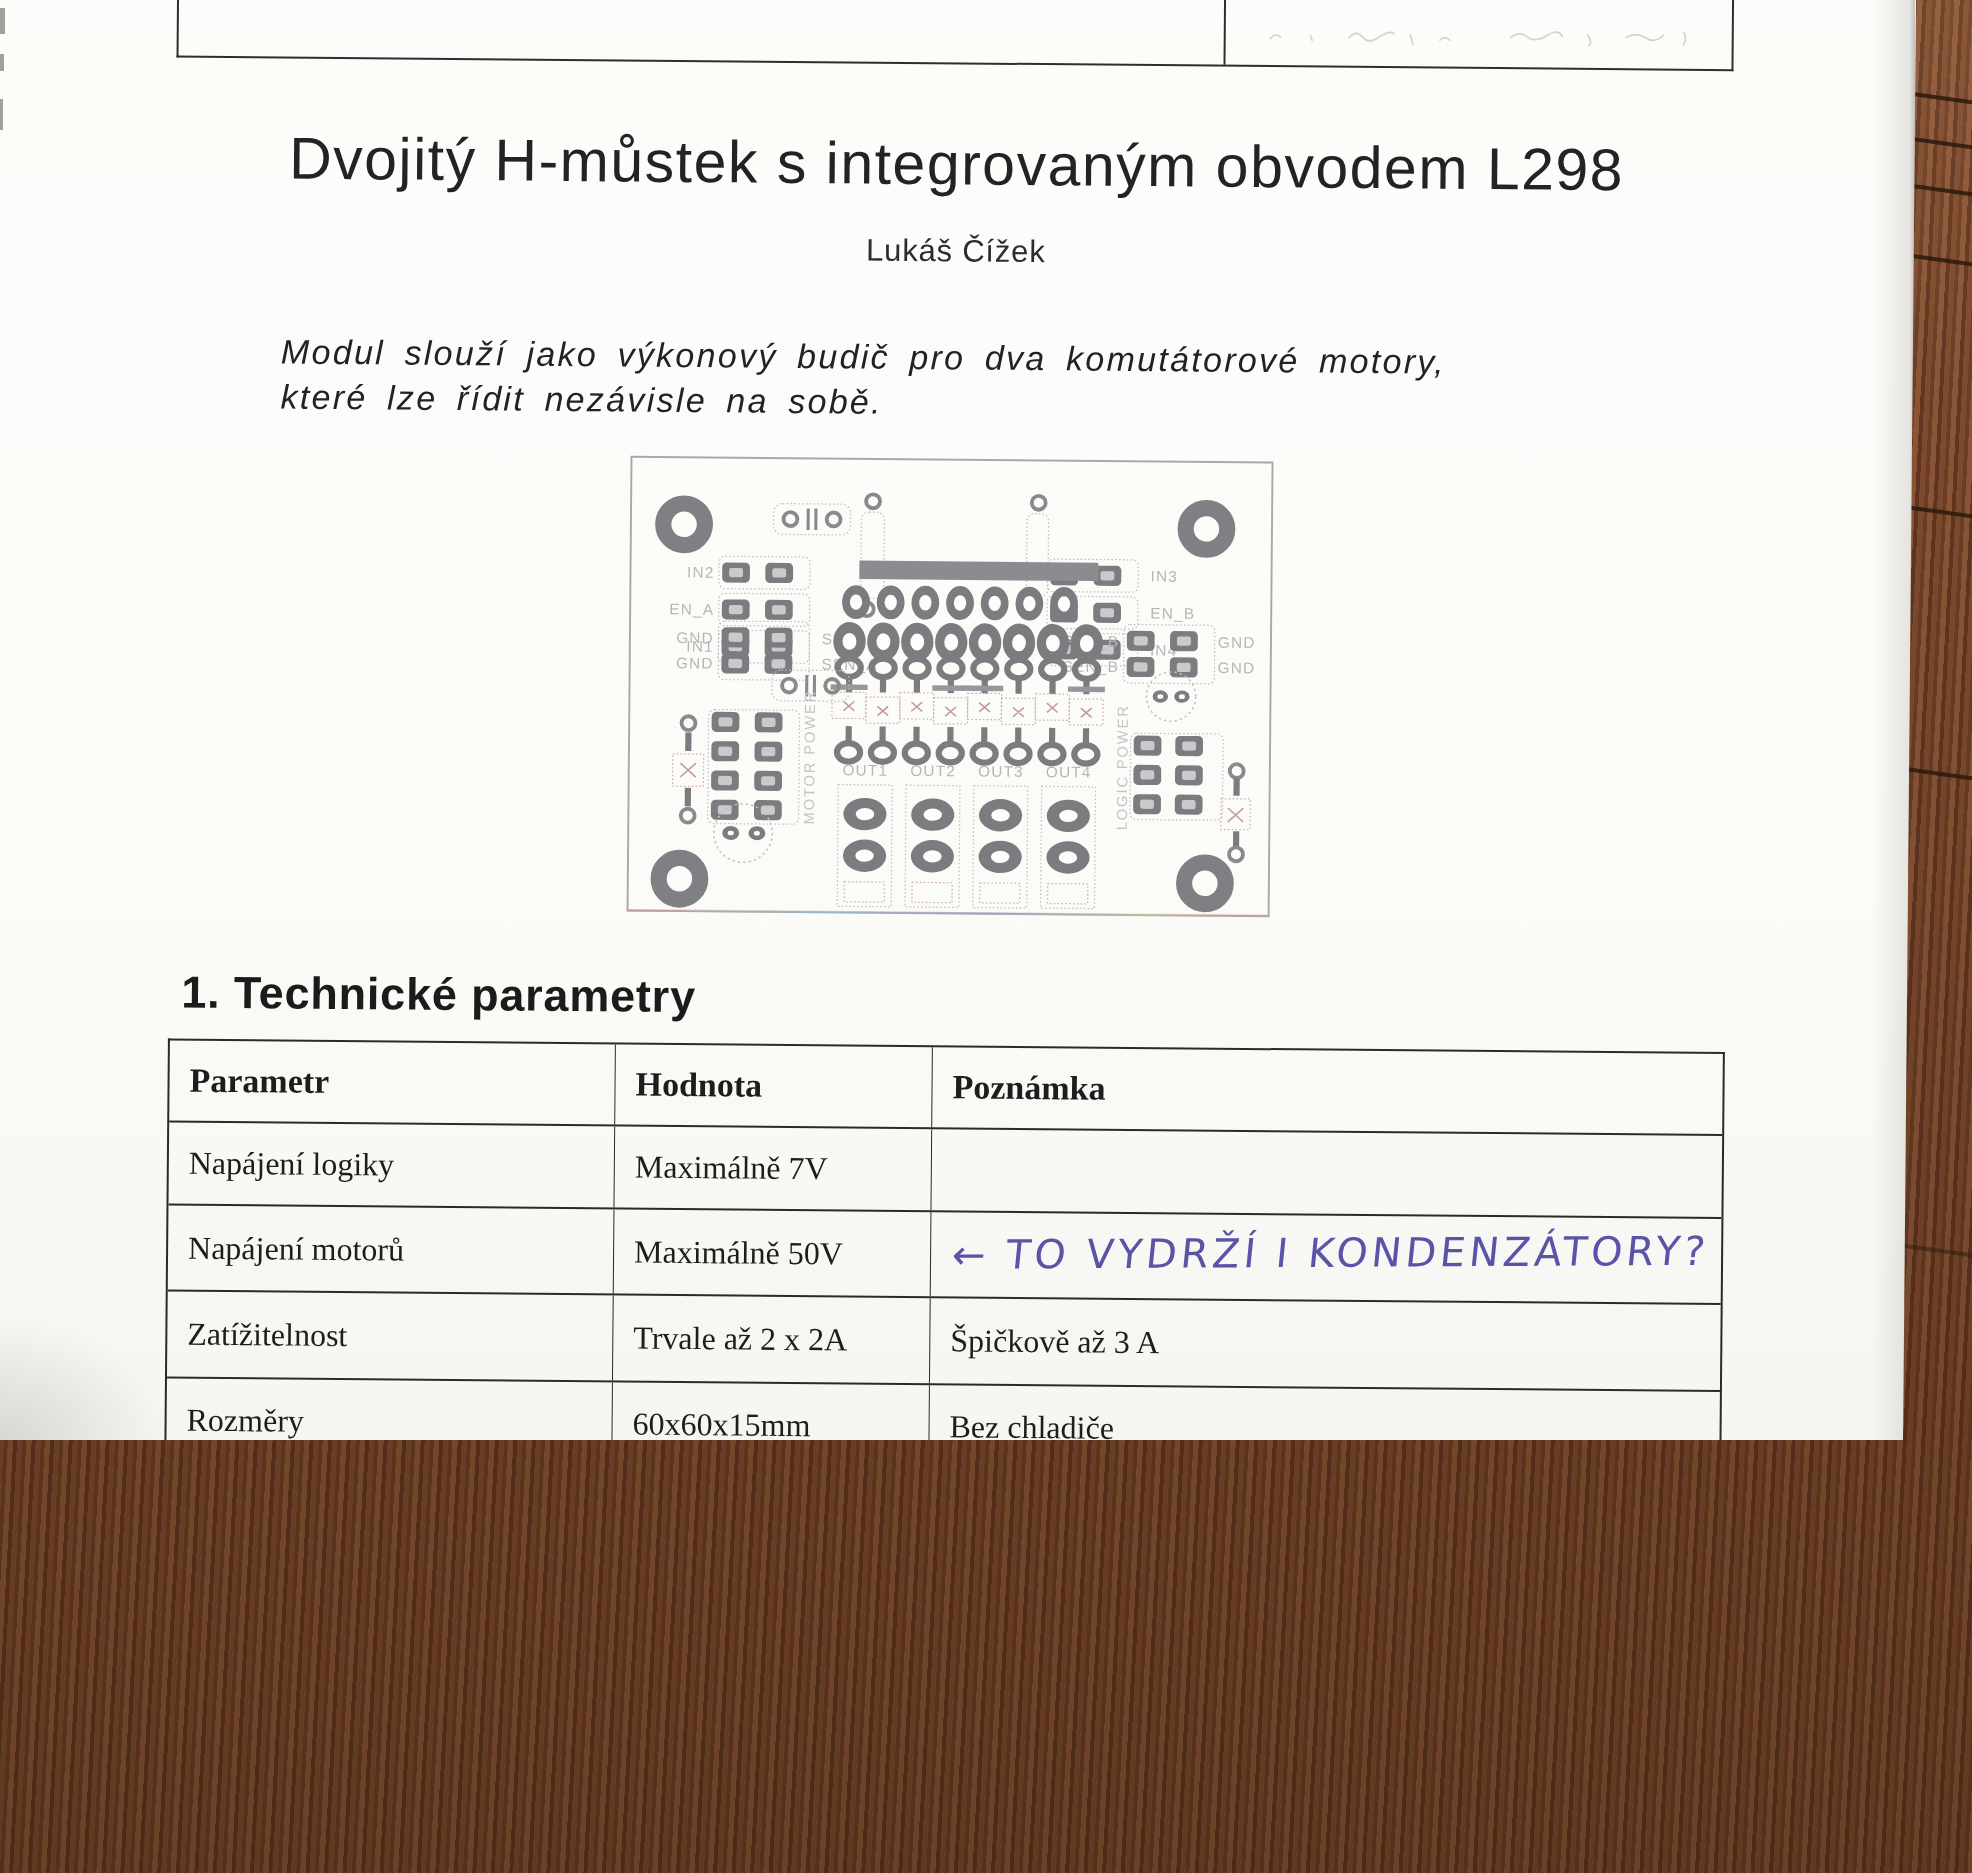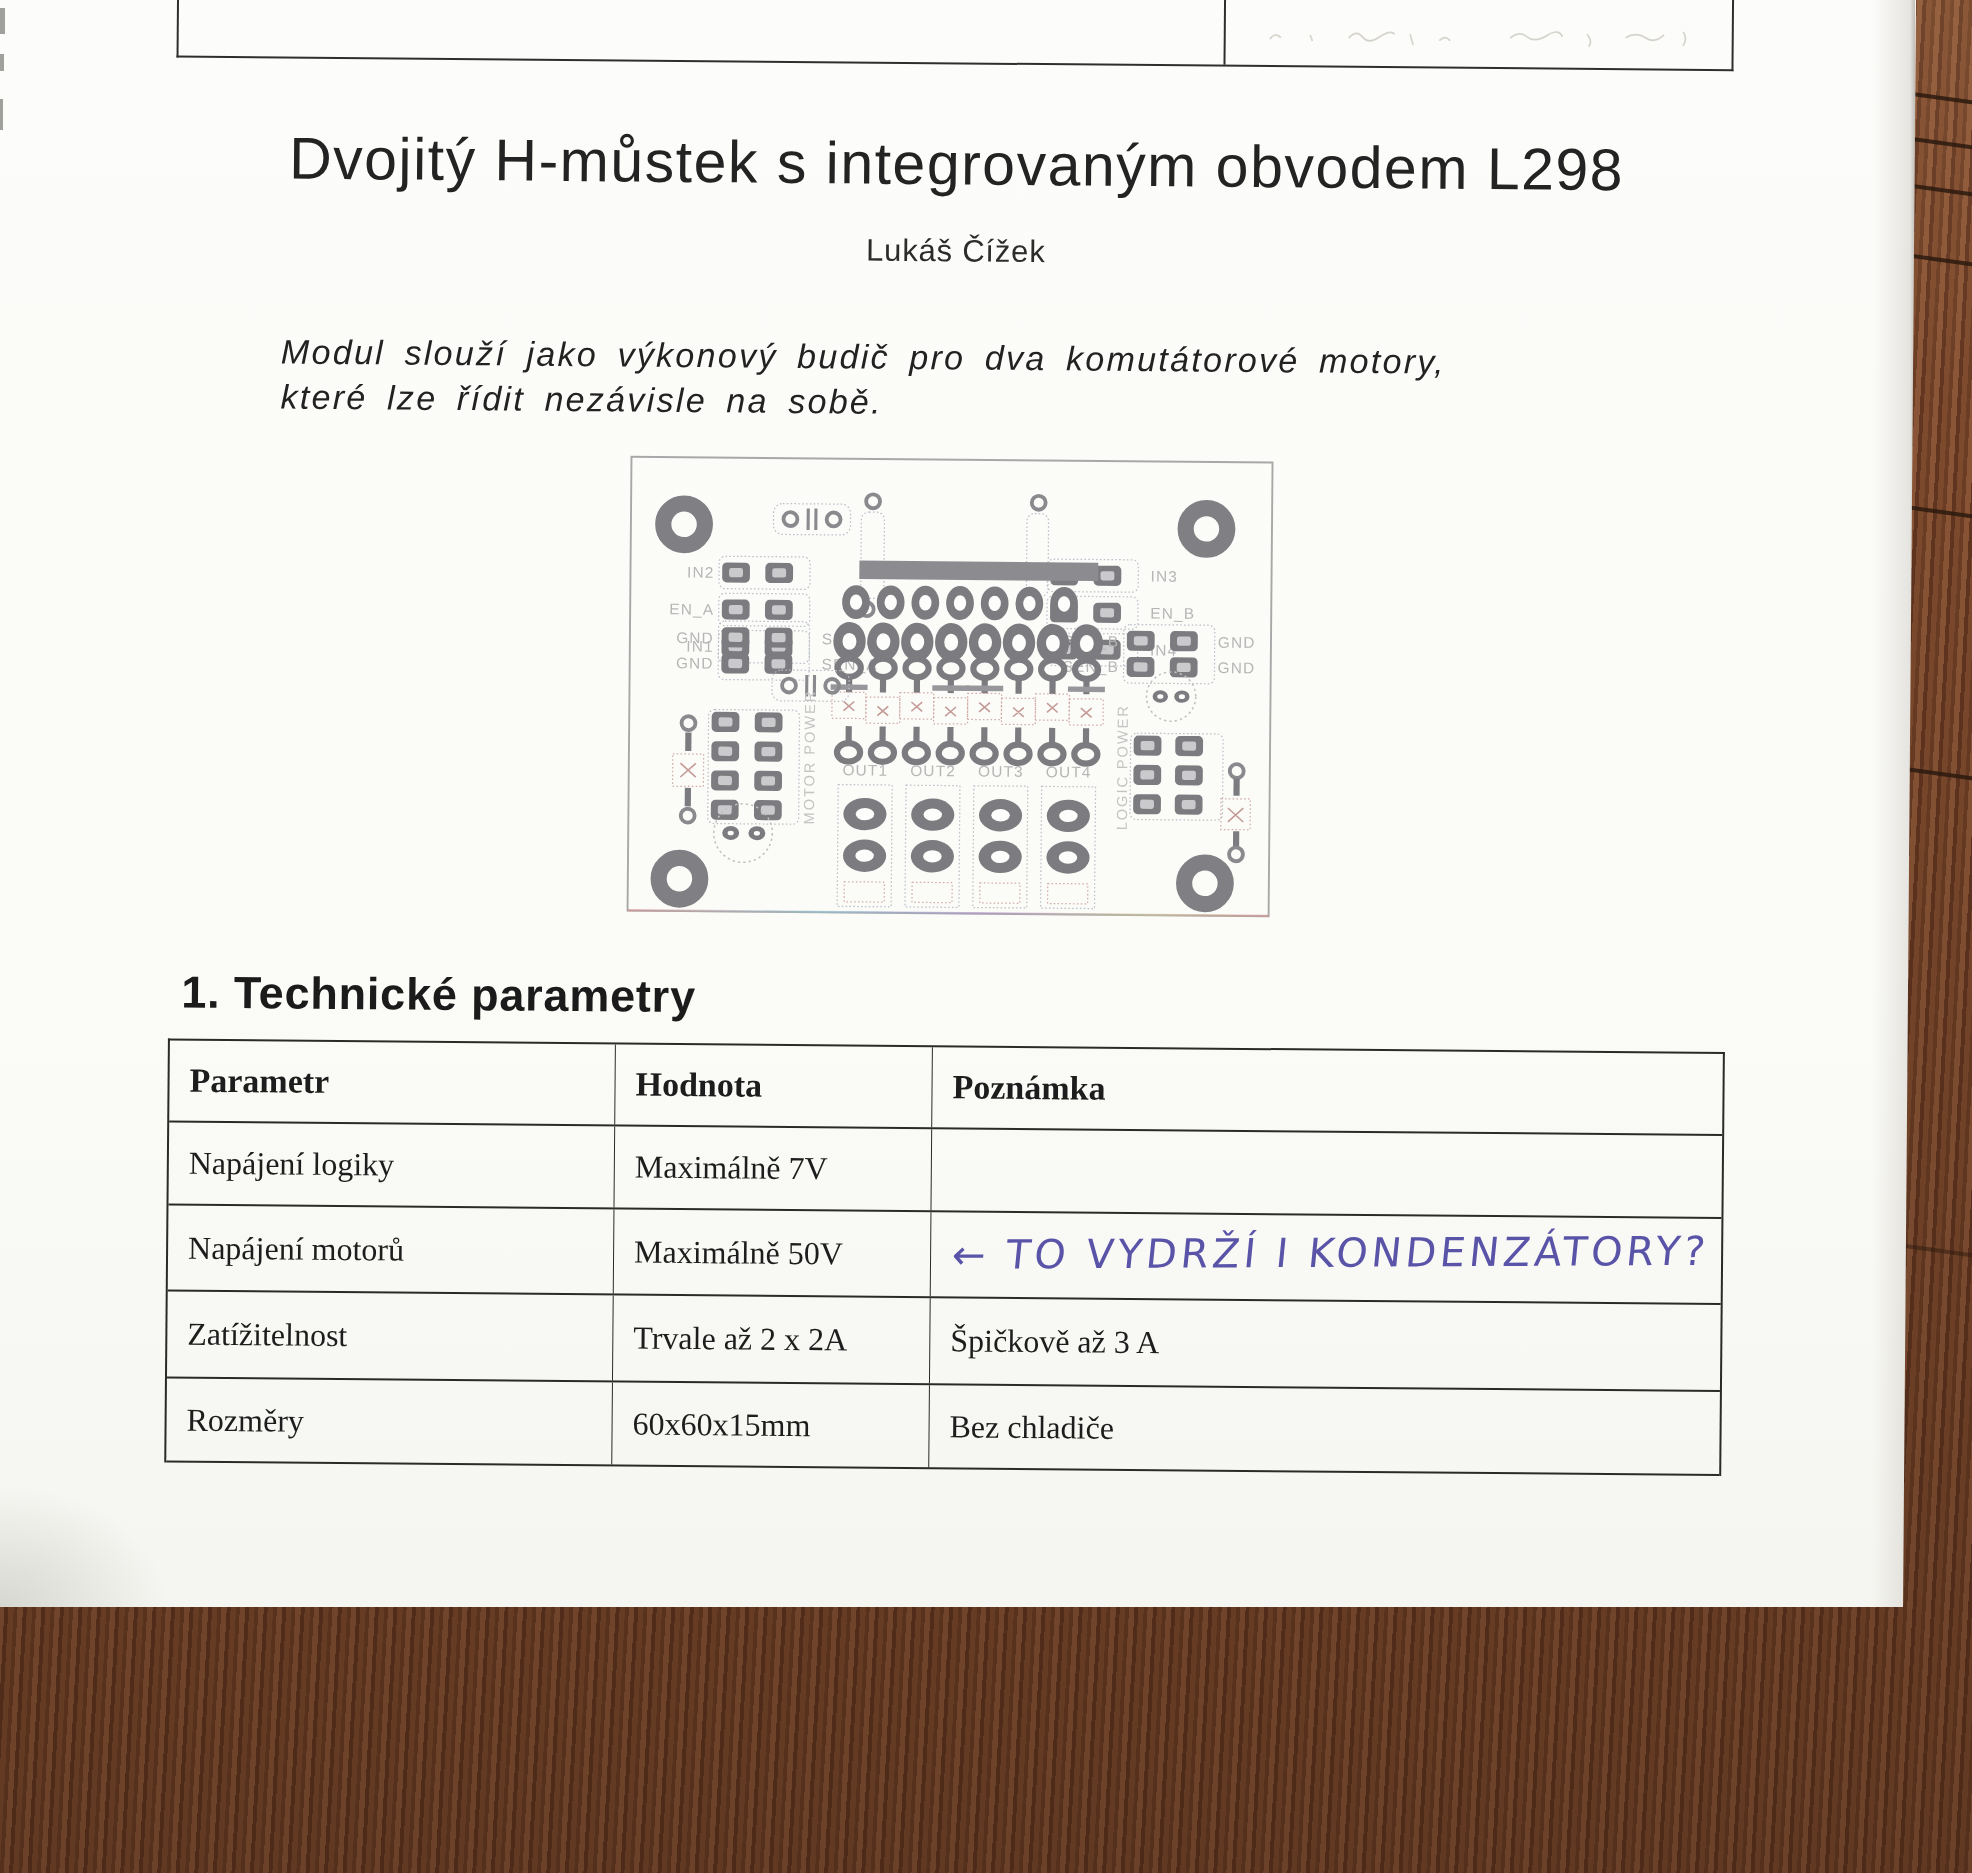--- a/index.html
+++ b/index.html
@@ -7,21 +7,21 @@
 
   
   #wood{position:absolute;inset:0;
     background:
       linear-gradient(180deg, rgba(255,205,150,.10) 0%, rgba(0,0,0,0) 22%, rgba(25,12,5,.28) 100%),
       repeating-linear-gradient(93deg,#7d4a2d 0 5.4px,#6b3d24 5.4px 9.2px,#8a5536 9.2px 14.6px,#613520 14.6px 18.5px);
   }
   .crack{position:absolute;left:1894px;width:80px;height:3.9px;background:#2c1a0e;border-radius:2.3px;opacity:.85;transform:rotate(8deg)}
 
   
-  #paper{position:absolute;left:0;top:0;width:1973px;height:1607px;
+  #paper{position:absolute;left:0;top:0;width:1973px;height:1440px;
     clip-path:polygon(0 0,1916px 0,1903px 100%,0 100%);
     background:linear-gradient(180deg,#fcfcfa 0%,#fbfbf8 60%,#f5f5f1 100%)}
   #paper-edge{position:absolute;top:0;left:1872px;width:43px;height:1874px;
     background:linear-gradient(90deg,rgba(0,0,0,0) 0%,rgba(95,85,70,.14) 88%,rgba(70,58,45,.32) 100%)}
   .speck{position:absolute;background:#44443f;opacity:.5}
   #corner-shade{position:absolute;left:0;bottom:0;width:170px;height:123px;
     background:radial-gradient(ellipse at 0% 100%,rgba(110,110,100,.22),rgba(0,0,0,0) 70%)}
 
   
   #content{position:absolute;inset:0;transform:rotate(0.5deg);transform-origin:0 0;color:#1f1f1f}

